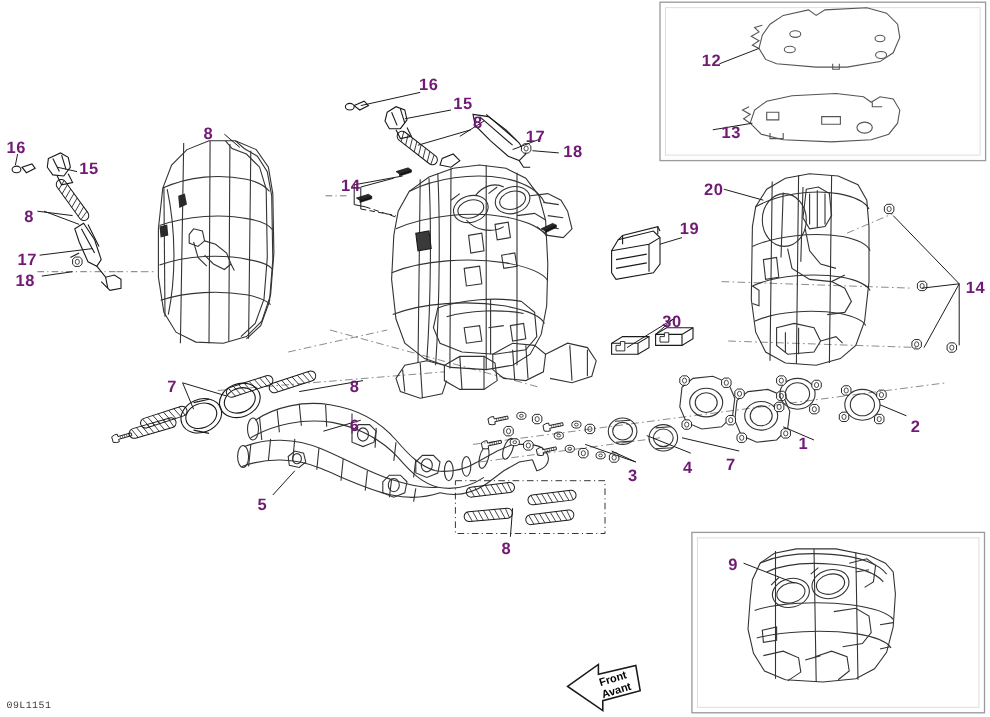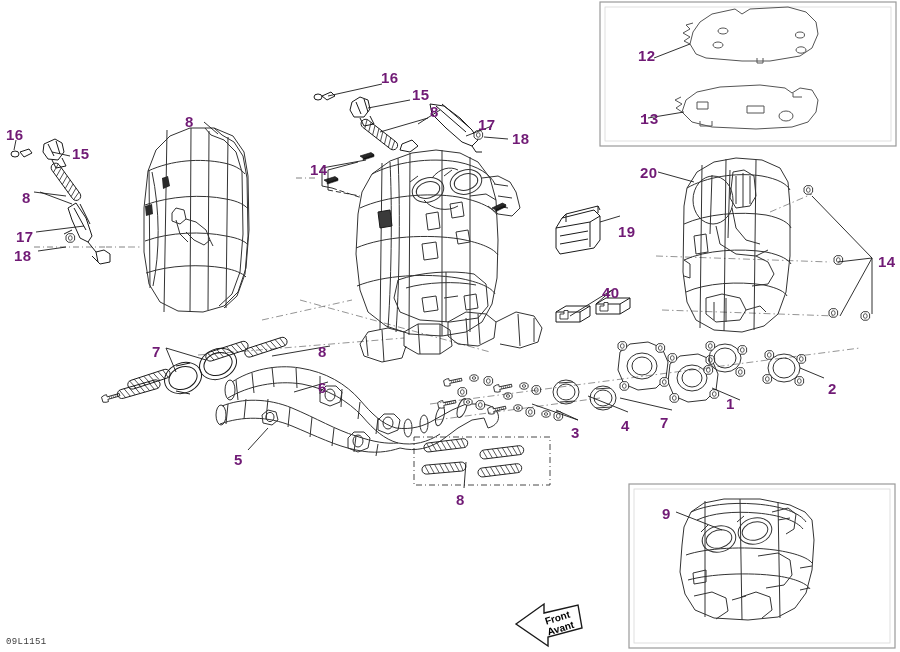--- a/index.html
+++ b/index.html
@@ -515,29 +515,29 @@
   <div class="callout" style="left:152px; top:344px;">7</div>
   <div class="callout" style="left:660px; top:415px;">7</div>
   <div class="callout" style="left:318px; top:344px;">8</div>
   <div class="callout" style="left:456px; top:492px;">8</div>
   <div class="callout" style="left:22px;  top:190px;">8</div>
   <div class="callout" style="left:430px; top:104px;">8</div>
   <div class="callout" style="left:662px; top:506px;">9</div>
   <div class="callout" style="left:185px; top:114px;">8</div>
   <div class="callout" style="left:640px; top:165px;">20</div>
   <div class="callout" style="left:638px; top:48px;">12</div>
-  <div class="callout" style="left:640px; top:113px;font-family:Liberation Mono, monospace;">13</div>
+  <div class="callout" style="left:656px; top:113px;">13</div>
   <div class="callout" style="left:310px; top:162px;">14</div>
   <div class="callout" style="left:878px; top:254px;">14</div>
   <div class="callout" style="left:72px;  top:146px;">15</div>
   <div class="callout" style="left:412px; top:87px;">15</div>
   <div class="callout" style="left:6px;   top:127px;">16</div>
   <div class="callout" style="left:381px; top:70px;">16</div>
   <div class="callout" style="left:16px;  top:229px;">17</div>
   <div class="callout" style="left:478px; top:117px;">17</div>
   <div class="callout" style="left:14px;  top:248px;">18</div>
   <div class="callout" style="left:512px; top:131px;">18</div>
-  <div class="callout" style="left:618px; top:224px;text-align:center;">19</div>
-  <div class="callout" style="left:602px; top:285px;">40</div>
+  <div class="callout" style="left:618px; top:201px;text-align:center;">19</div>
+  <div class="callout" style="left:602px; top:285px;">30</div>
 
   <div class="watermark">09L1151</div>
 
 </div>
 
 </body></html>

